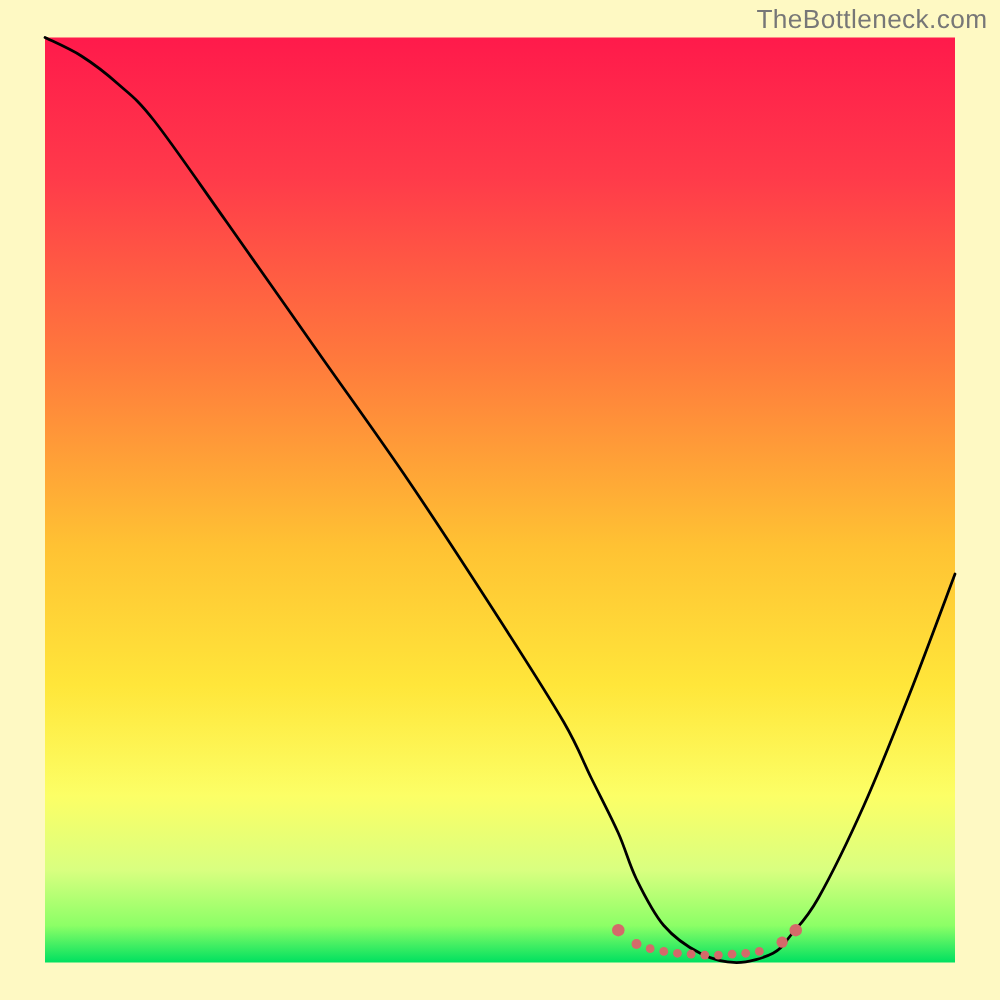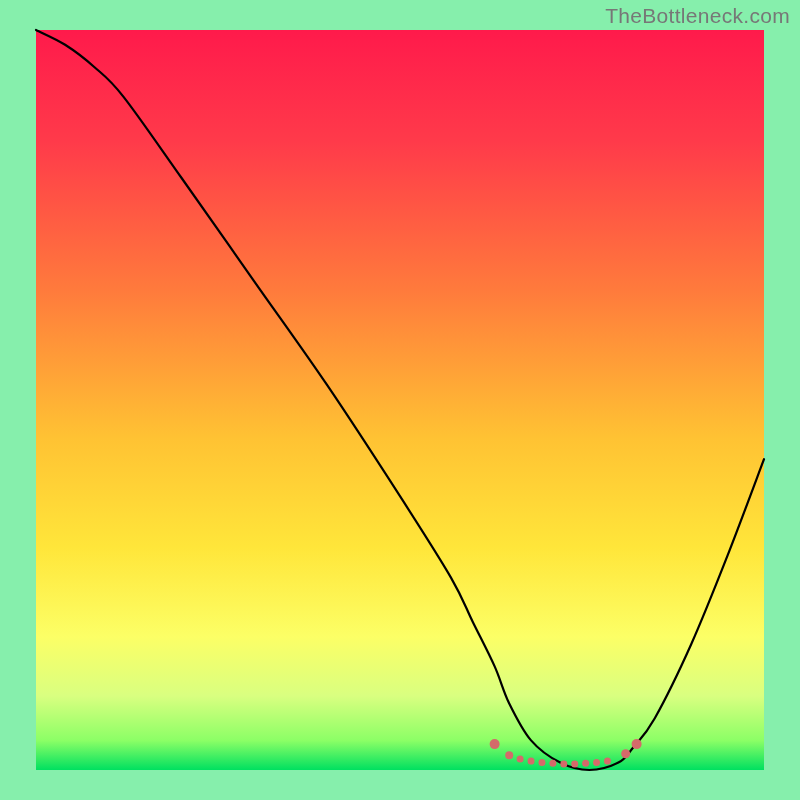--- a/index.html
+++ b/index.html
@@ -8,21 +8,21 @@
     width: 800px;
     height: 800px;
     background: #000;
     overflow: hidden;
     font-family: Arial, Helvetica, sans-serif;
   }
   .stage {
     position: relative;
     width: 800px;
     height: 800px;
-    background: #86efac;
+    background: #fef9c3;
   }
   .watermark {
     position: absolute;
     top: 4px;
     right: 10px;
     color: #777;
     font-size: 21px;
     font-weight: 500;
     letter-spacing: 0.3px;
     z-index: 5;

